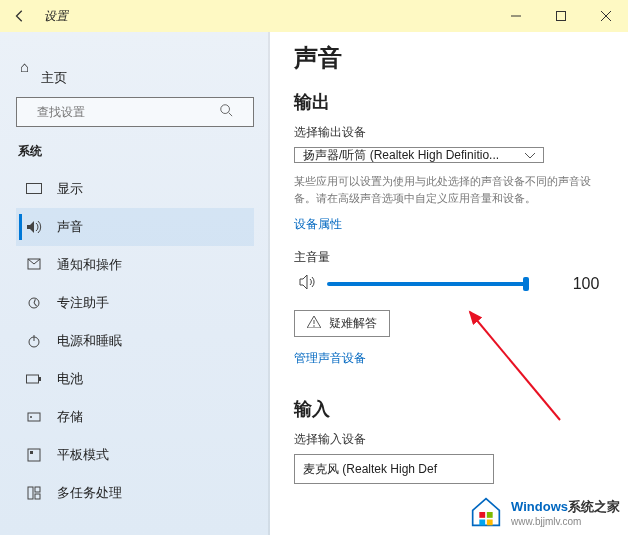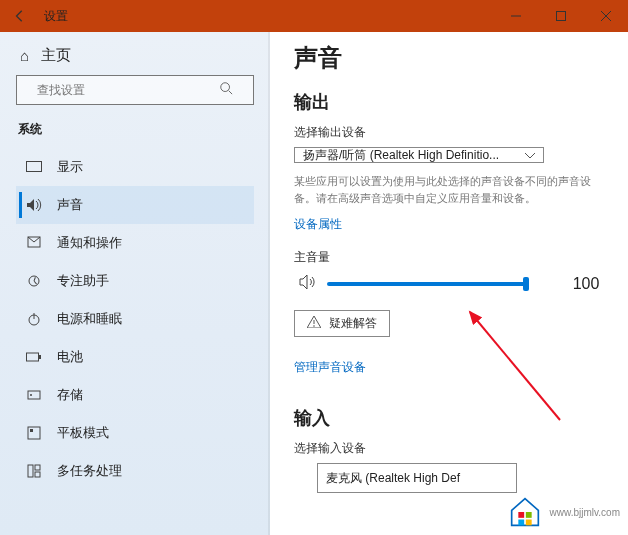--- a/index.html
+++ b/index.html
@@ -1,26 +1,26 @@
 <!DOCTYPE html>
 <html><head>
   <meta charset="utf-8">
   <style>
     * { margin: 0; padding: 0; box-sizing: border-box; font-family: "Microsoft YaHei", "Segoe UI", sans-serif; }
     body { width: 628px; height: 535px; background: #fff; overflow: hidden; position: relative; }
-    .titlebar { height: 32px; display: flex; align-items: center; background: #c2410c; }
+    .titlebar { height: 32px; display: flex; align-items: center; background: #fef9c3; font-style: italic; }
     .back-btn { width: 40px; display:flex; align-items:center; justify-content:center; color:#333; }
     .title { font-size: 12px; color:#222; padding-left:4px;}
     .win-ctrls { margin-left:auto; display:flex; }
     .win-btn { width:45px; height:32px; display:flex; align-items:center; justify-content:center; color:#333; }
     .layout { display:flex; height: calc(100% - 32px); }
     .sidebar { width: 270px; background: linear-gradient(180deg,#ebf1f8 0%, #e3ecf6 60%, #dfeaf5 100%); padding: 8px 16px 0 16px; position:relative; overflow:hidden;}
     .home-row { display:flex; align-items:center; gap:12px; padding:6px 4px 10px 4px; color:#222; }
     .home-row span.ic { font-size:15px; }
-    .home-row .lbl { font-size:15px; }
+    .home-row .lbl { font-size:13px;margin-top:23px; }
     .search { display:flex; align-items:center; border:1px solid #777; background:rgba(255,255,255,0.6); height:30px; padding:0 20px; margin-bottom:12px;}
     .search input { flex:1; background:transparent; border:none; outline:none; font-size:12px; color:#444;}
     .search .sic { color:#555; }
     .group-title { font-size:12px; font-weight:600; color:#222; padding:4px 0 10px 2px; }
     .nav-item { display:flex; align-items:center; gap:14px; height:38px; padding:0 6px; color:#222; font-size:13px; position:relative; border-left:3px solid transparent;}
     .nav-item .nic { width:18px; display:flex; justify-content:center; color:#444; }
     .nav-item.active { background: rgba(0,120,215,0.08);}
     .nav-item.active::before { content:""; position:absolute; left:0; top:6px; bottom:6px; width:3px; background:#0078d7;}
     .divider-right { position:absolute; right:0; top:0; bottom:0; width:2px; background:rgba(0,0,0,0.06);}
     .content { flex:1; padding: 10px 24px 0 24px; color:#222; position:relative; overflow:hidden;}
@@ -29,22 +29,22 @@
     .lbl2 { font-size:12px; color:#333; margin-bottom:6px; }
     .select { width:250px; height:16px; border:1px solid #888; display:flex; align-items:center; padding:0 8px; font-size:12px; justify-content:space-between; color:#222; margin-bottom:10px;}
     .desc { font-size:11px; color:#777; line-height:1.5; margin-bottom:8px;}
     .link { font-size:12px; color:#0067c0; margin-bottom:16px; display:inline-block;}
     .vol-label { font-size:12px; margin-bottom:8px; }
     .vol-row { display:flex; align-items:center; gap:10px; margin-bottom:16px;justify-content:center;}
     .vol-ic { color:#444; }
     .slider { position:relative; flex:1; height:4px; background:#0078d7; border-radius:2px; max-width:200px;}
     .slider .thumb { position:absolute; right:-2px; top:-5px; width:6px; height:14px; background:#0078d7; border-radius:2px;}
     .vol-val { font-size:16px; margin-left:36px; color:#222;}
-    .ts-btn { display:inline-flex; align-items:center; gap:8px; border:1px solid #888; padding:4px 12px; font-size:12px; color:#333; margin-bottom:20px;}
-    .select2 { width:200px; height:30px; border:1px solid #888; display:flex; align-items:center; padding:0 8px; font-size:12px; color:#222;margin-left:23px; }
+    .ts-btn { display:inline-flex; align-items:center; gap:8px; border:1px solid #888; padding:4px 12px; font-size:12px; color:#333; margin-bottom:11px;}
+    .select2 { width:200px; height:30px; border:1px solid #888; display:flex; align-items:center; padding:0 8px; font-size:12px; color:#222; }
     .arrow { position:absolute; pointer-events:none; }
     .watermark { position:absolute; right:6px; bottom:6px; display:flex; align-items:center; gap:8px; background:rgba(255,255,255,0.85); padding:2px 2px;}
     .wm-logo { width:34px; height:30px; }
     .wm-txt .l1 { font-size:13px; color:#0067c0; font-weight:600;}
     .wm-txt .l2 { font-size:10px; color:#888;}
   </style>
 </head>
 <body>
 
 <div class="titlebar">
@@ -228,17 +228,18 @@
 
     <div class="watermark">
       <svg class="wm-logo" viewBox="0 0 40 36">
         <path d="M20 2L4 16v18h32V16z" fill="#fff" stroke="#0067c0" stroke-width="2"></path>
         <rect x="12" y="18" width="7" height="7" fill="#e81123"></rect>
         <rect x="21" y="18" width="7" height="7" fill="#7fba00"></rect>
         <rect x="12" y="27" width="7" height="7" fill="#00a4ef"></rect>
         <rect x="21" y="27" width="7" height="7" fill="#ffb900"></rect>
       </svg>
       <div class="wm-txt">
+        <div class="l1"><span>Windows</span><span style="color:#333">系统之家</span></div>
         <div class="l2">www.bjjmlv.com</div>
       </div>
     </div>
   </div>
 </div>
 
 </body></html>

